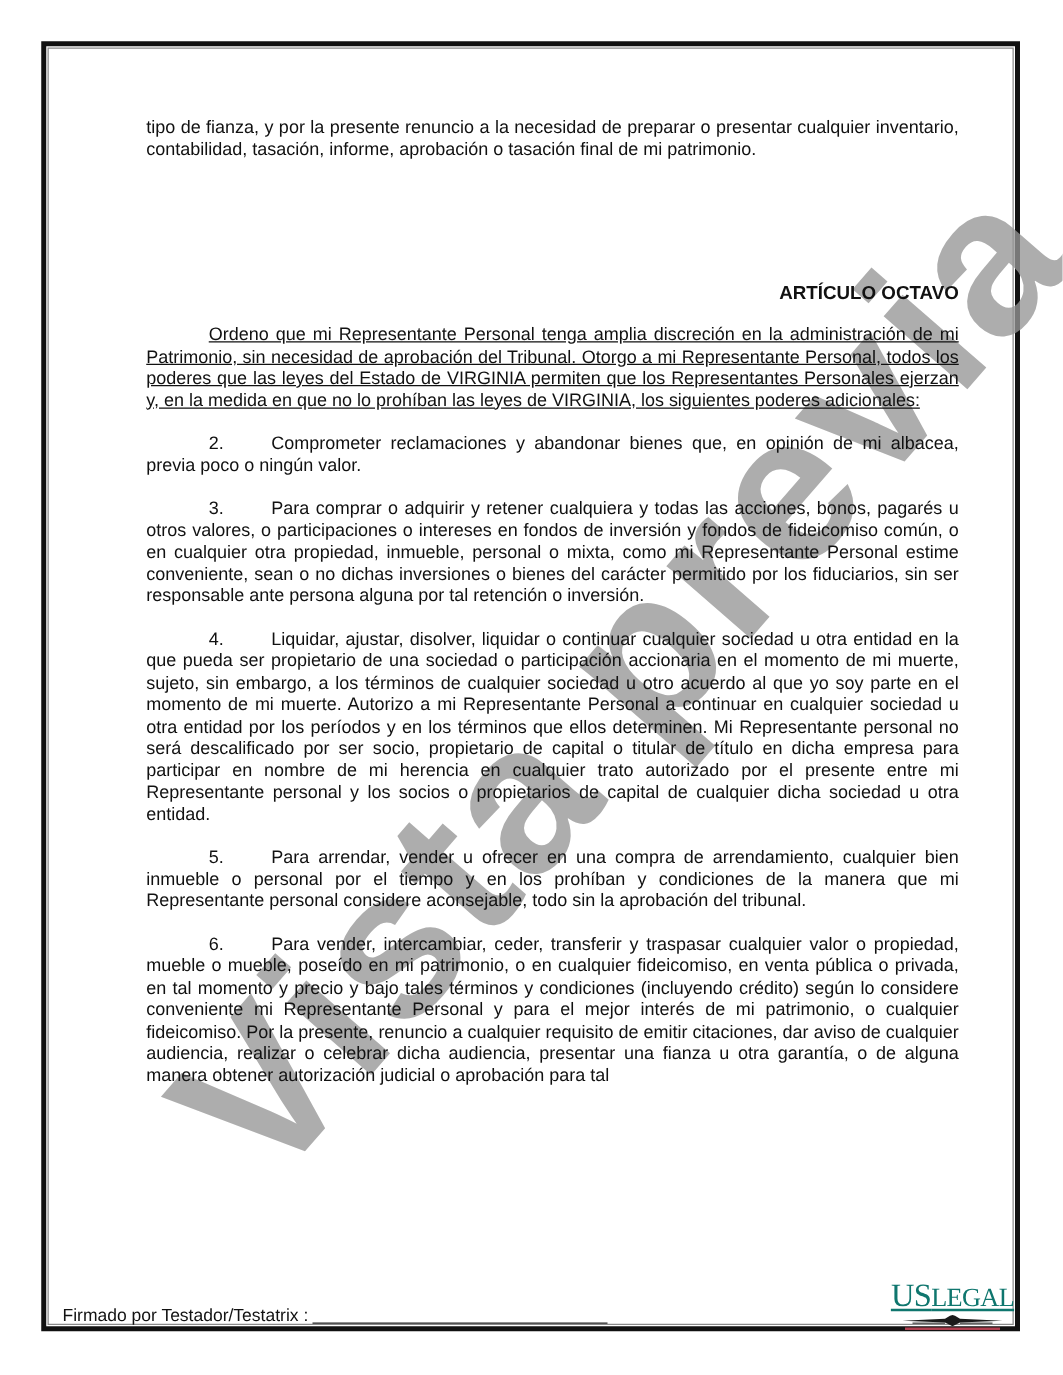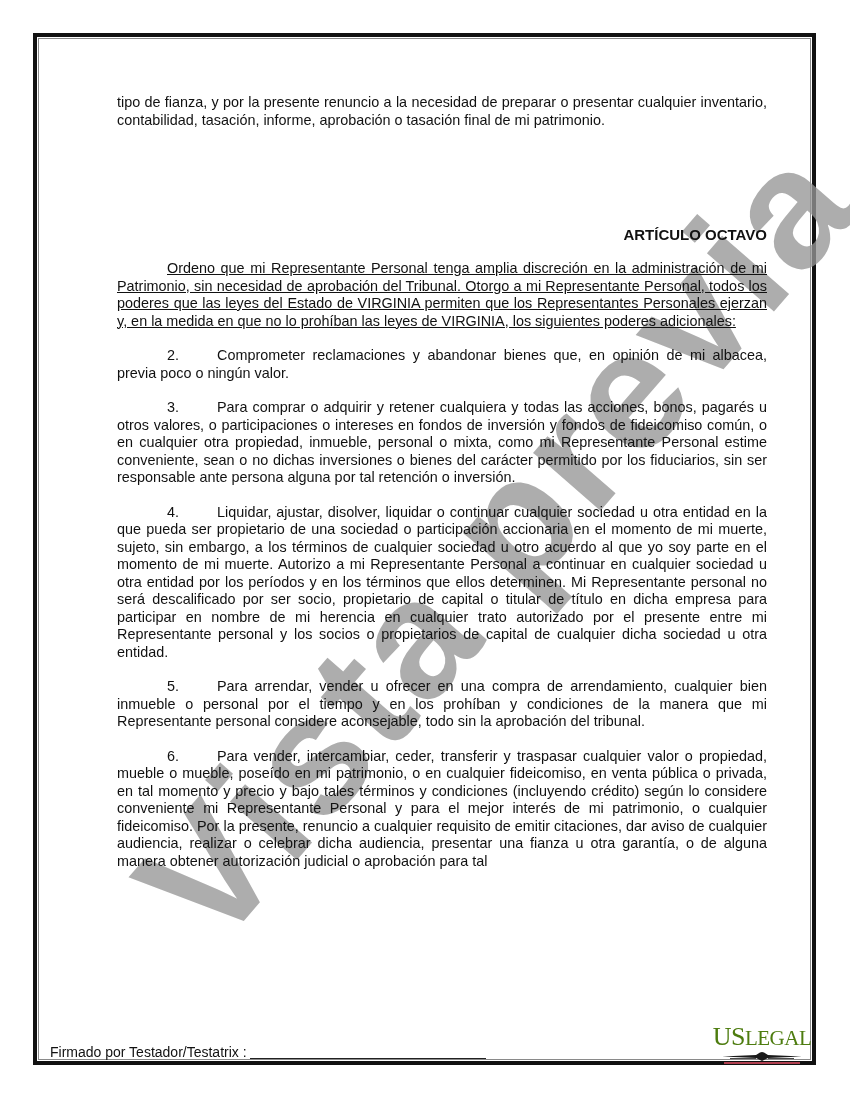--- a/index.html
+++ b/index.html
@@ -111,22 +111,23 @@
       top: 1024px;
       width: 110px;
       height: 40px;
       z-index: 3;
       text-align: center;
     }
     .logo-text {
       font-family: "Liberation Serif", serif;
       font-size: 26px;
       line-height: 26px;
-      color: #4d7c0f;
+      color: #0f766e;
       letter-spacing: -0.5px;
+      text-decoration: underline;
     }
     .logo-text .small-caps {
       font-size: 21px;
     }
     .logo-eagle {
       display: block;
       margin: 1px auto 0;
     }
     .logo-sub {
       height: 2px;

